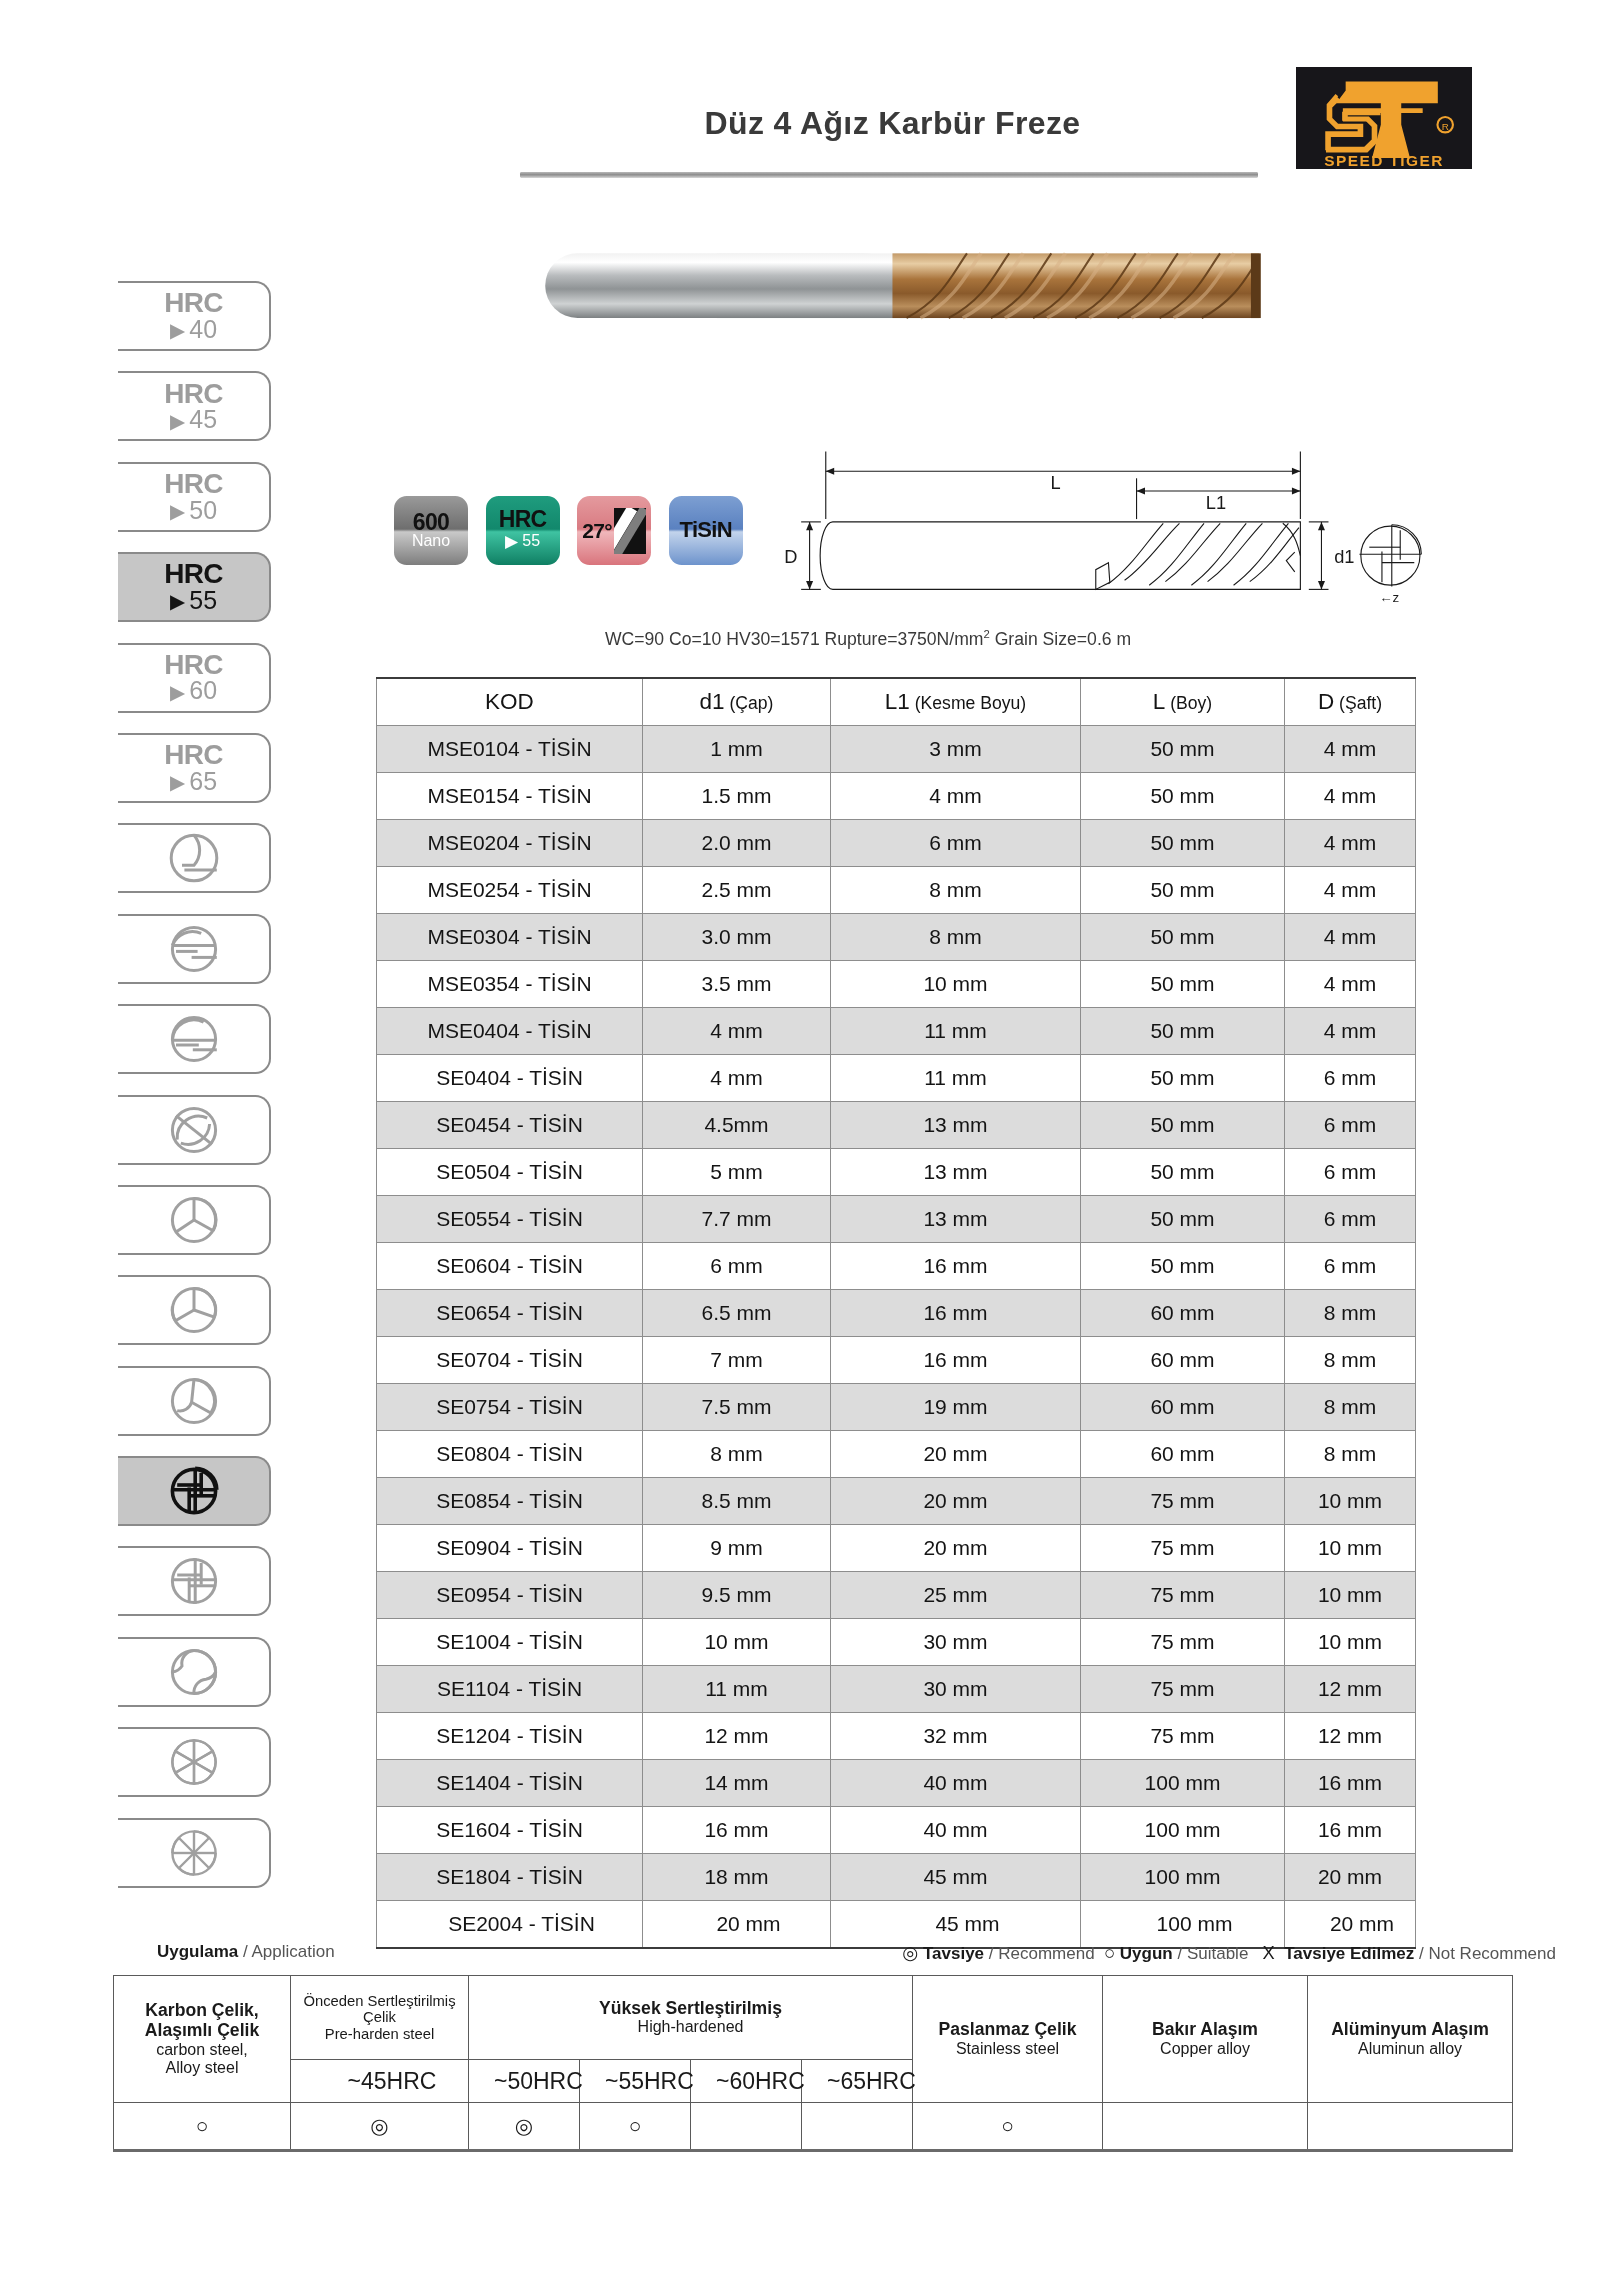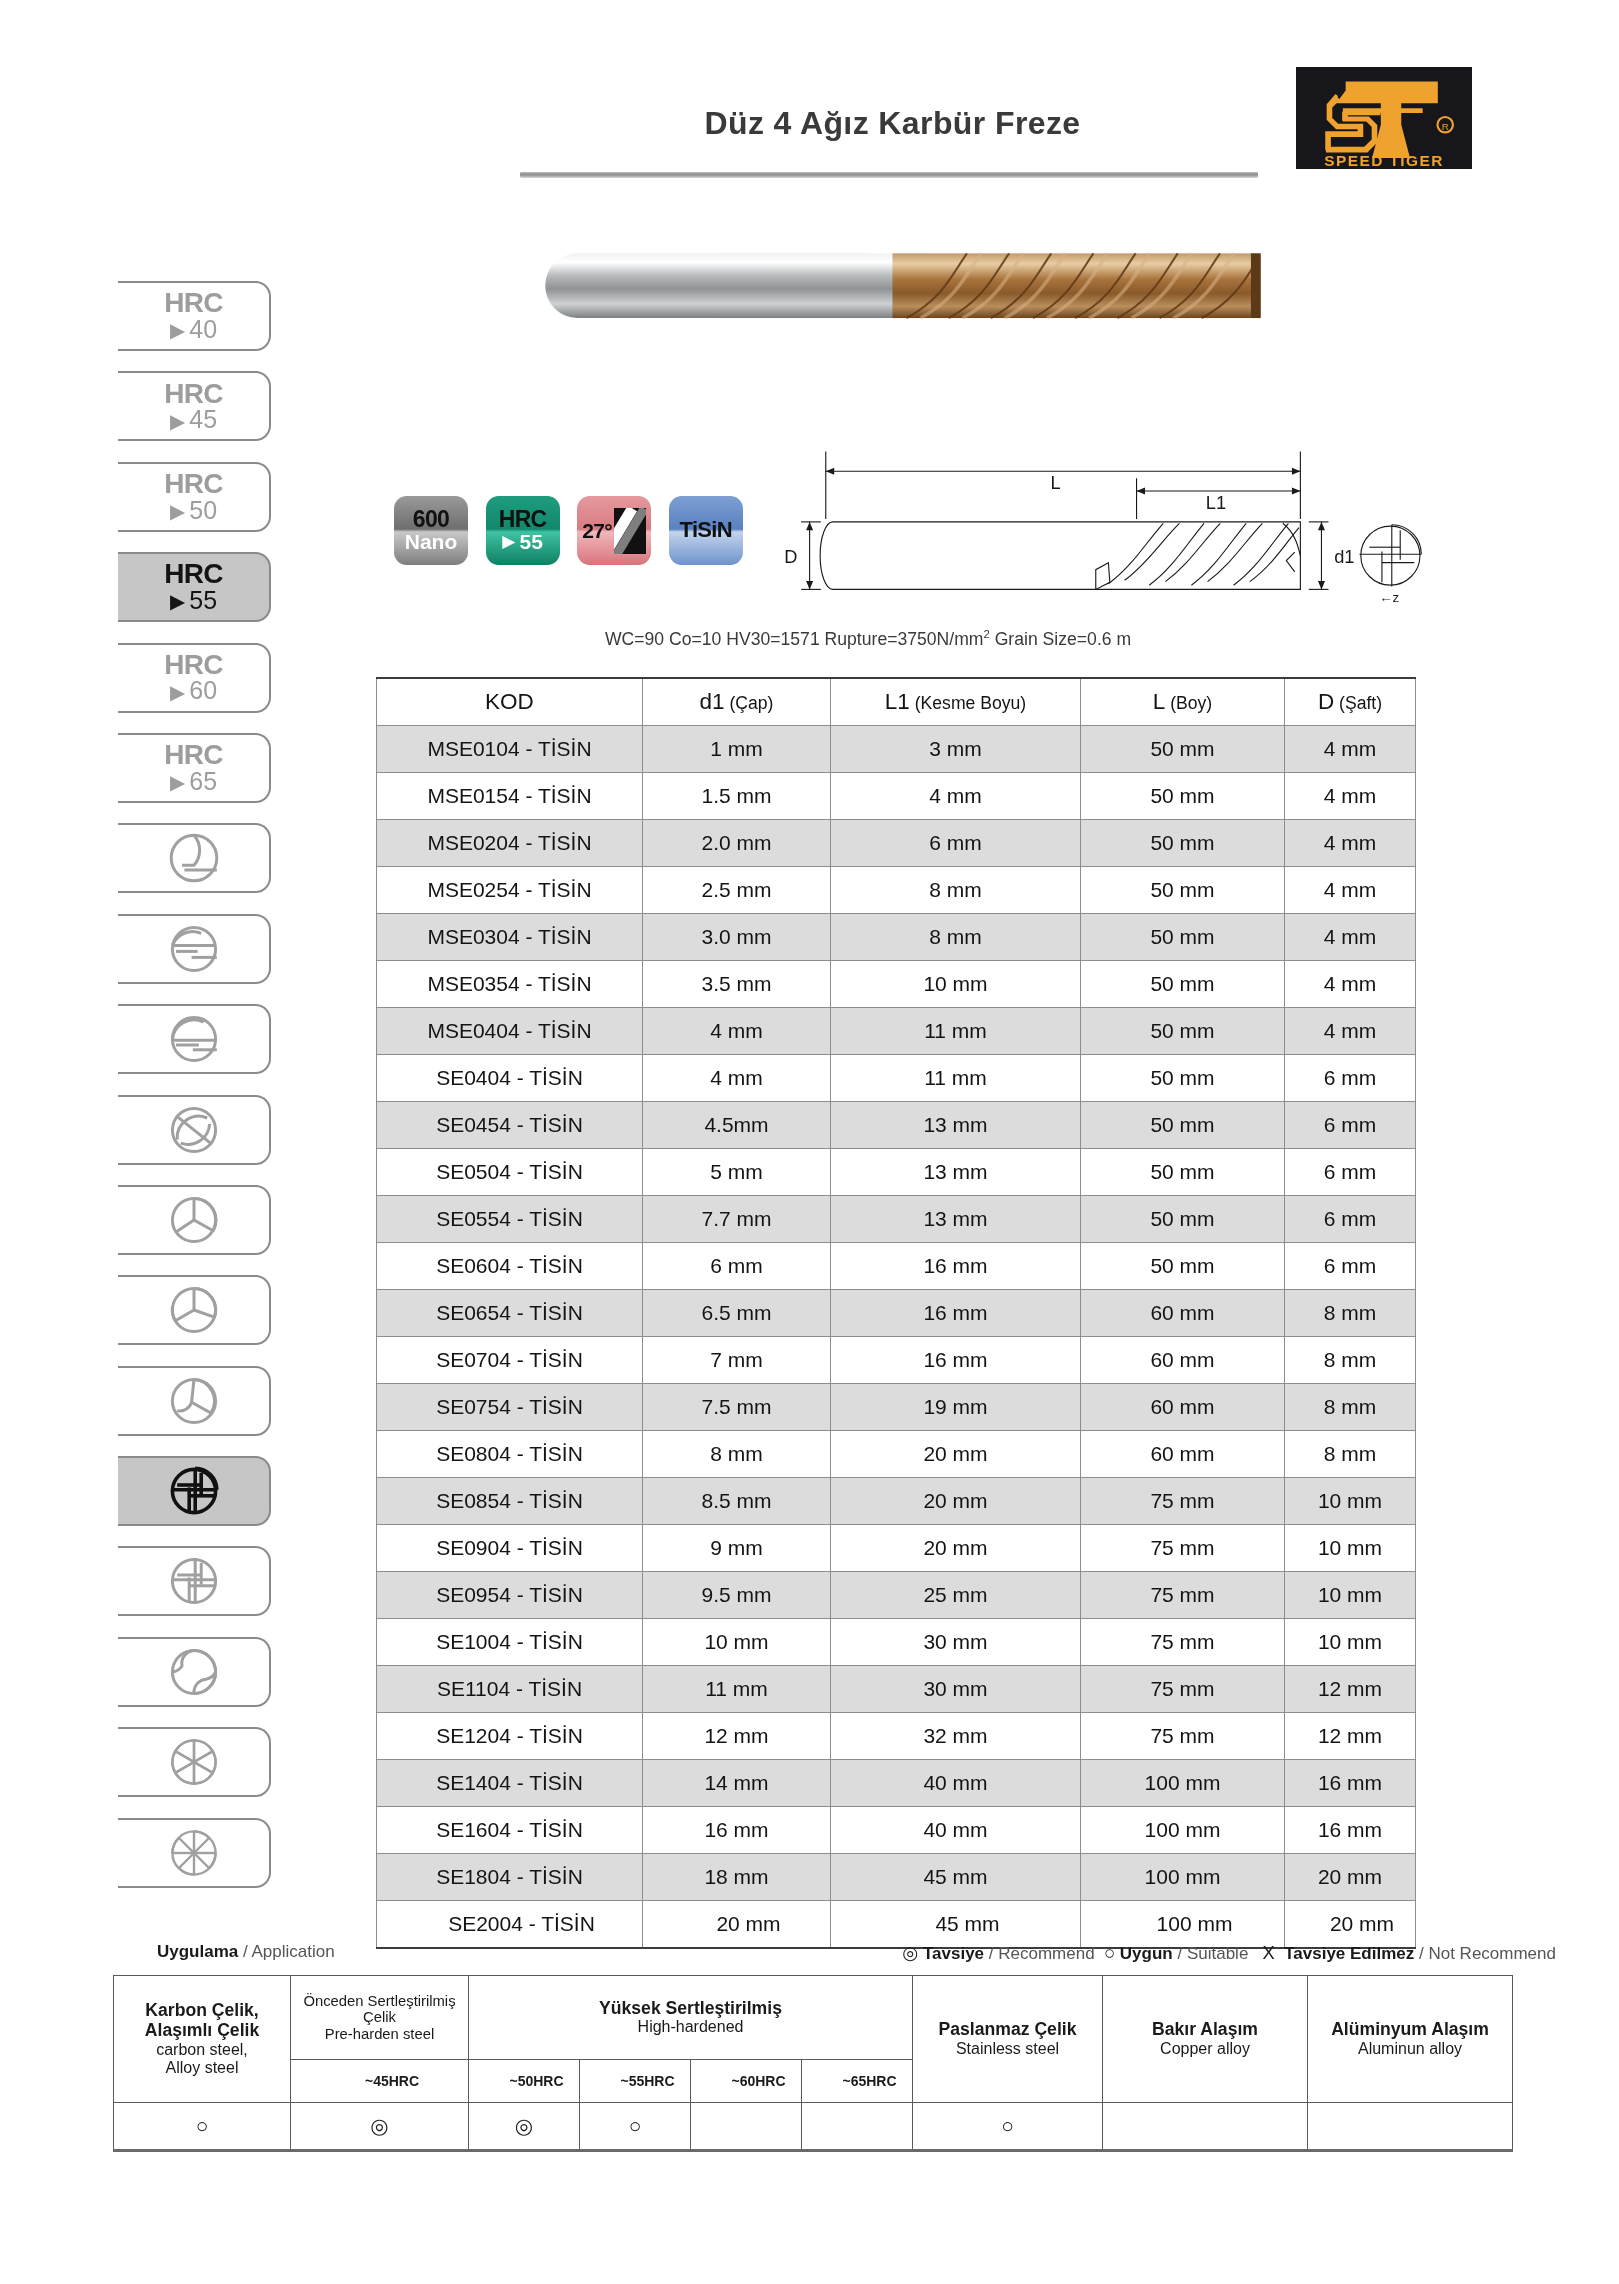--- a/index.html
+++ b/index.html
@@ -52,21 +52,21 @@
   #feature-badges{position:absolute;left:394px;top:496px;display:flex;gap:17.6px;}
   .fbadge{
     width:74px;height:69px;border-radius:12.7px;position:relative;overflow:hidden;
     display:flex;flex-direction:column;align-items:center;justify-content:center;
   }
   .fb-nano{background:linear-gradient(to bottom,#9a9a9a,#6e6e6e 48%,#c9c9c9 52%,#7d7d7d);}
   .fb-hrc{background:linear-gradient(to bottom,#1f9c7e,#12886c 48%,#3fc3a2 52%,#0f7f63);}
   .fb-ang{background:linear-gradient(to bottom,#e49a9e,#d97b82 48%,#f0b7bb 52%,#d9747c);}
   .fb-tisin{background:linear-gradient(to bottom,#7d9fd2,#5a81c0 48%,#c3d4ec 52%,#6d93cc);}
   .fb-l1{font-size:23px;font-weight:bold;line-height:.95;letter-spacing:-0.7px;}
-  .fb-l2{font-size:21px;font-weight:bold;line-height:1;}
+  .fb-l2{font-size:16px;font-weight:normal;line-height:1;}
   .fb-nano .fb-l1{color:#111;} .fb-nano .fb-l2{color:#fff;}
   .fb-hrc .fb-l1{color:#111;} .fb-hrc .fb-l2{color:#fff;}
   .fb-tisin .fb-l1{color:#111;font-size:22px;}
   .fb-ang .fb-l1{color:#111;font-size:21px;}
   .fb-ang-wrap{display:flex;align-items:center;}
   .fb-ang-sq{width:32px;height:46px;background:#111;margin-left:2.1px;position:relative;overflow:hidden;}
   .fb-ang-sq:before{
     content:"";position:absolute;left:-7px;top:-4.2px;width:11.3px;height:77px;
     background:#fff;transform:rotate(31deg);transform-origin:center;
   }
@@ -125,21 +125,21 @@
   #app-table col.a3{width:111px;}
   #app-table col.a4{width:111px;}
   #app-table col.a5{width:111px;}
   #app-table col.a6{width:190px;}
   #app-table col.a7{width:205px;}
   #app-table col.a8{width:205px;}
   #app-table td,#app-table th{
     border:1.4px solid #5a5a5a;text-align:center;padding:0;vertical-align:middle;
   }
   #app-table .hd{height:83px;}
-  #app-table .hd2{height:42px;font-size:14px;font-weight:bold;padding-left:25px;}
+  #app-table .hd2{height:42px;font-size:23px;font-weight:normal;padding-left:25px;}
   #app-table .symrow td{height:46px;font-size:21px;border-bottom:3.5px solid #6a6a6a;}
   .tl{font-size:17.6px;font-weight:bold;line-height:1.12;}
   .en{font-size:16px;font-weight:normal;line-height:1.12;}
   .tl-s{font-size:14.8px;font-weight:normal;line-height:1.1;}
   .en-s{font-size:14.8px;font-weight:normal;line-height:1.1;}
 </style>
 </head>
 <body>
 
 <div id="header">

